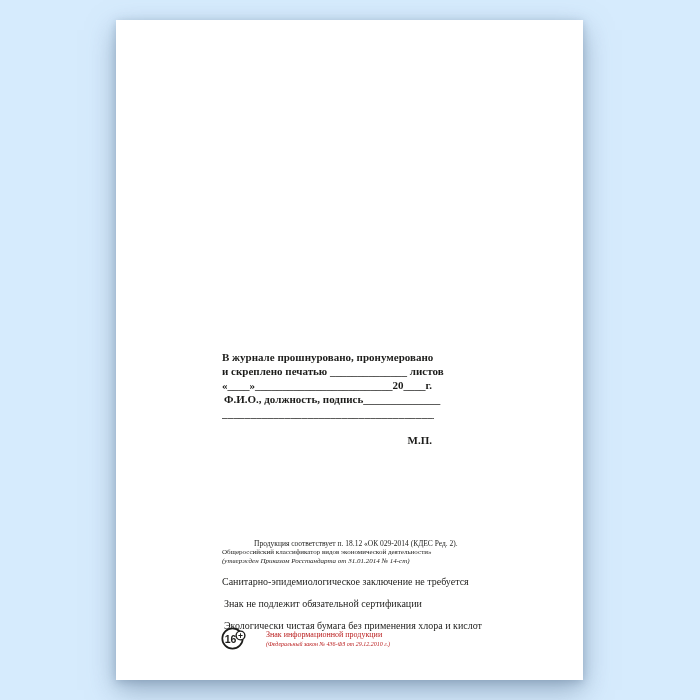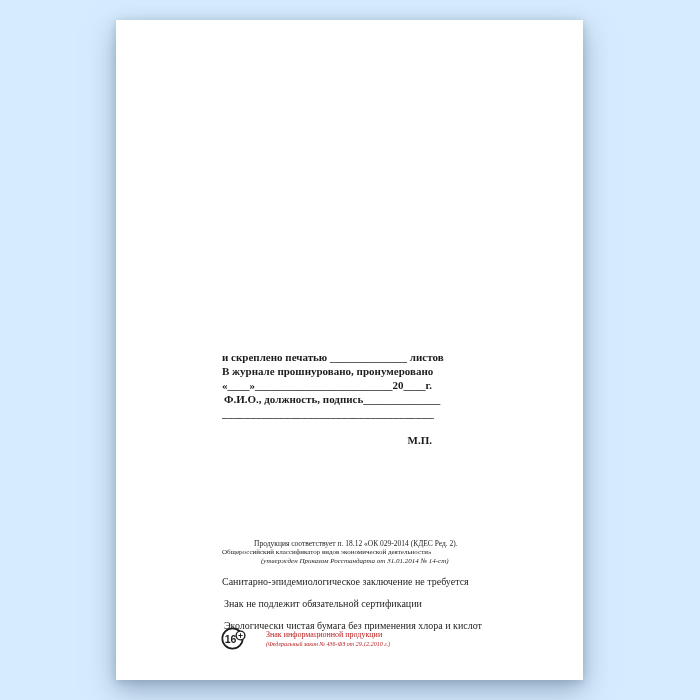--- a/index.html
+++ b/index.html
@@ -65,21 +65,20 @@
   .product-line-2 {
     font-size: 7px;
     line-height: 9px;
     white-space: nowrap;
   }
   .product-line-3 {
     font-size: 7px;
     line-height: 9px;
     font-style: italic;
     white-space: nowrap;
-    margin-left: 39px;
   }
   .claim-line {
     font-size: 10px;
     line-height: 10px;
     white-space: nowrap;
   }
   .claim-sanitary { margin-top: 11px; }
   .claim-cert { margin-top: 12px; padding-left: 2px; }
   .claim-eco { margin-top: 12px; padding-left: 2px; }
   .age-row {
@@ -111,22 +110,22 @@
     white-space: nowrap;
   }
 </style>
 </head>
 <body>
 
 <div class="stage">
   <div class="page">
 
     <div class="stitch-block">
+      <div>В журнале прошнуровано, пронумеровано</div>
       <div>и скреплено печатью ______________ листов</div>
-      <div>В журнале прошнуровано, пронумеровано</div>
       <div>«____»_________________________20____г.</div>
       <div class="indent">Ф.И.О., должность, подпись______________</div>
       <div class="ruled">_______________________________________</div>
       <div class="seal-label">М.П.</div>
     </div>
 
     <div class="compliance-block">
       <div class="product-line-1">Продукция соответствует п. 18.12 «ОК 029-2014 (КДЕС Ред. 2).</div>
       <div class="product-line-2">Общероссийский классификатор видов экономической деятельности»</div>
       <div class="product-line-3">(утвержден Приказом Росстандарта от 31.01.2014 № 14-ст)</div>

